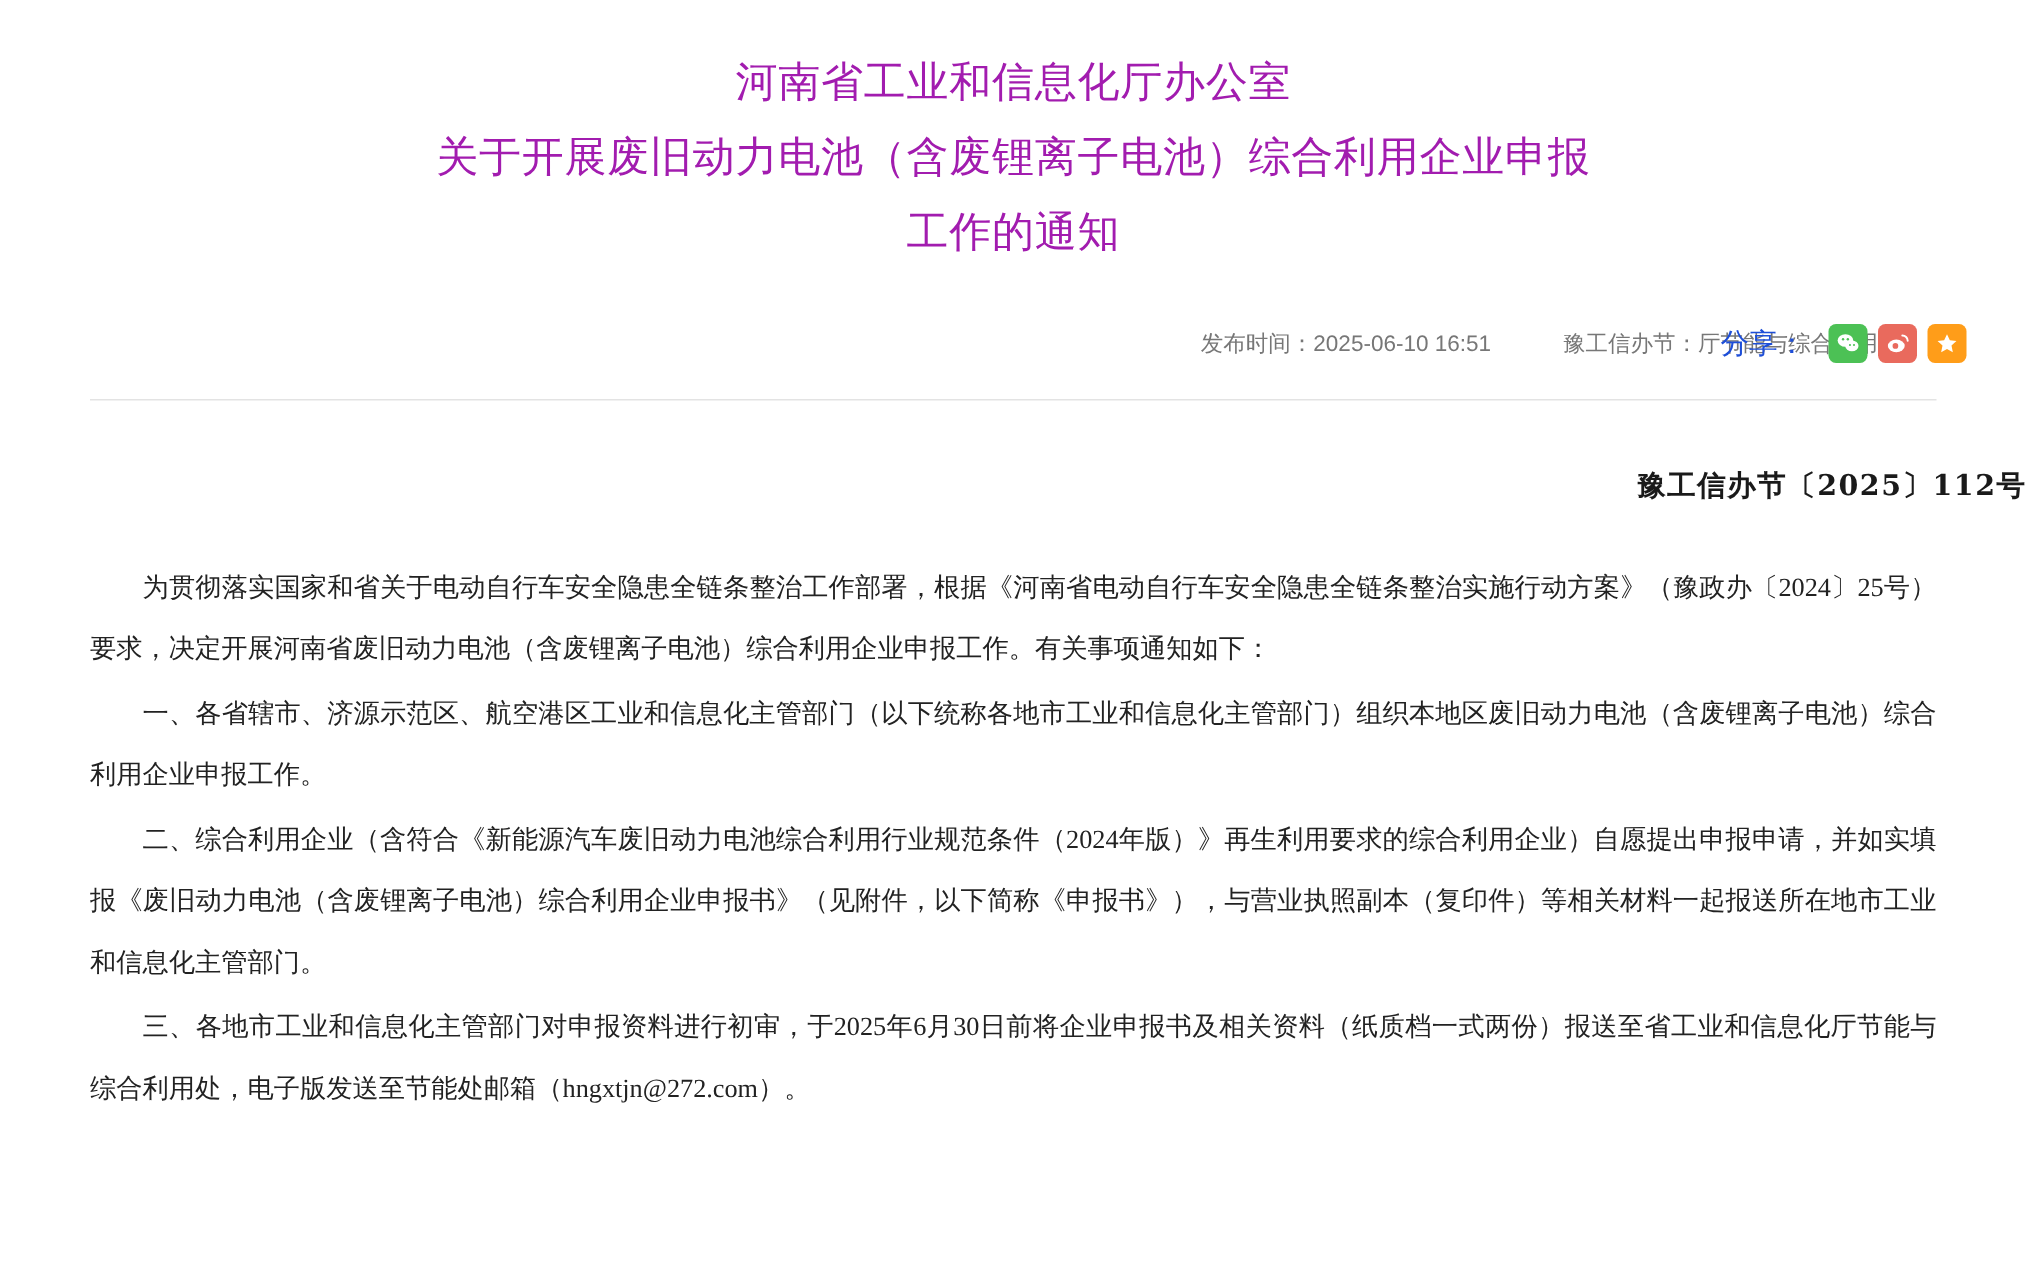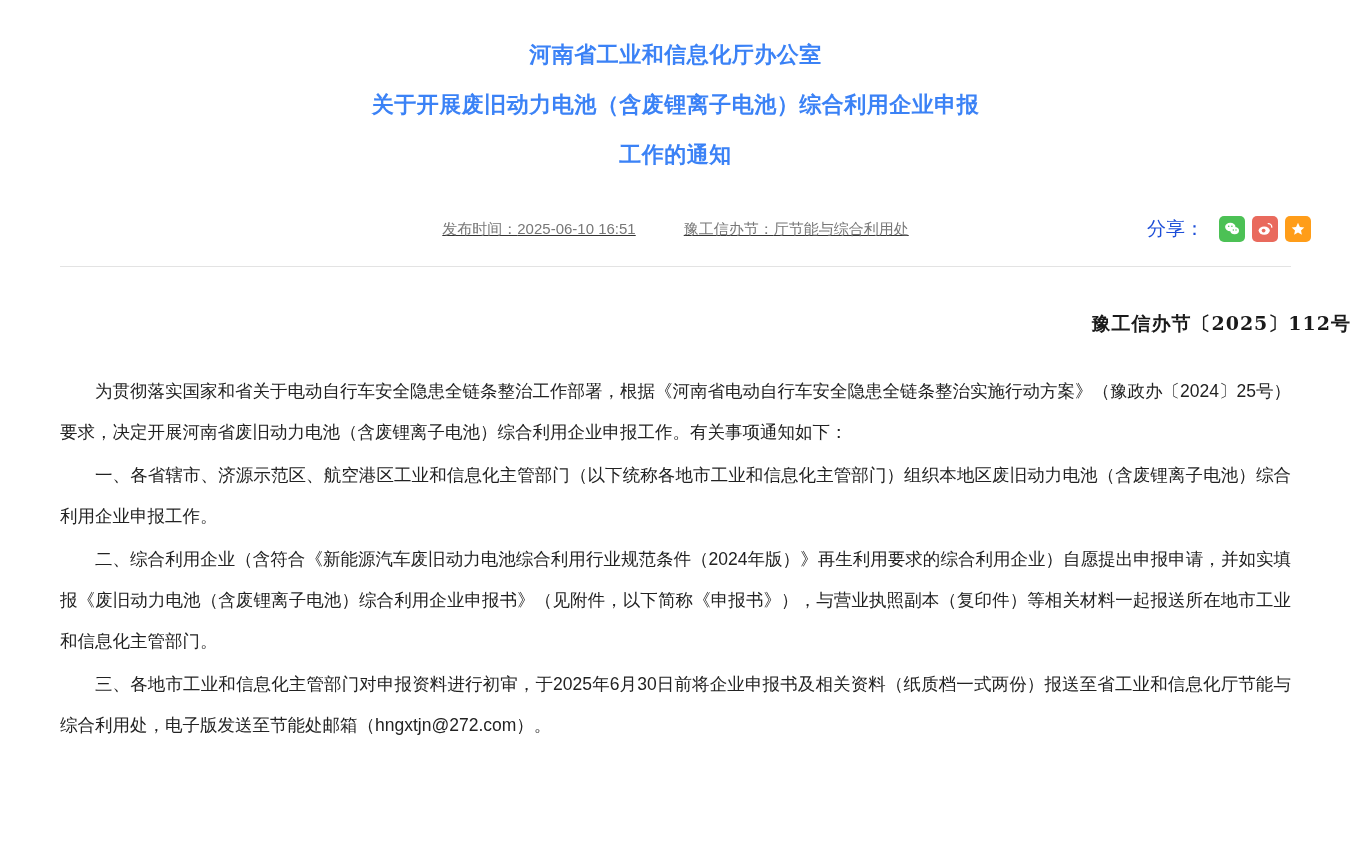--- a/index.html
+++ b/index.html
@@ -17,35 +17,34 @@
   .page {
     width: 1351px;
     box-sizing: border-box;
     padding: 0;
   }
   .title-block {
     padding: 30px 120px 0 120px;
     text-align: center;
   }
   .title-line {
-    color: #3b82f6;
-    font-size: 22px;
-    font-weight: bold;
+    color: #a21caf;
+    font-size: 28px;
+    font-weight: normal;
     line-height: 50px;
     letter-spacing: 0.5px;
   }
   .meta-row {
     margin-top: 28px;
     display: flex;
     align-items: center;
-    justify-content: center;
+    justify-content: flex-end;
     position: relative;
     padding: 0 60px;
     height: 42px;
-    text-decoration: underline;
   }
   .meta-item {
     color: #777777;
     font-size: 15px;
     margin: 0 24px;
     white-space: nowrap;
   }
   .share-wrap {
     position: absolute;
     right: 40px;
@@ -93,20 +92,21 @@
     font-size: 17.5px;
     line-height: 41px;
     color: #222222;
     text-align: justify;
   }
   .body-text p {
     margin: 0 0 2px 0;
   }
   .p-indent {
     text-indent: 2em;
+    font-family: Liberation Serif, serif;
   }
 </style>
 </head>
 <body>
 
 <div class="page">
 
   <div class="title-block">
     <div class="title-line">河南省工业和信息化厅办公室</div>
     <div class="title-line">关于开展废旧动力电池（含废锂离子电池）综合利用企业申报</div>

